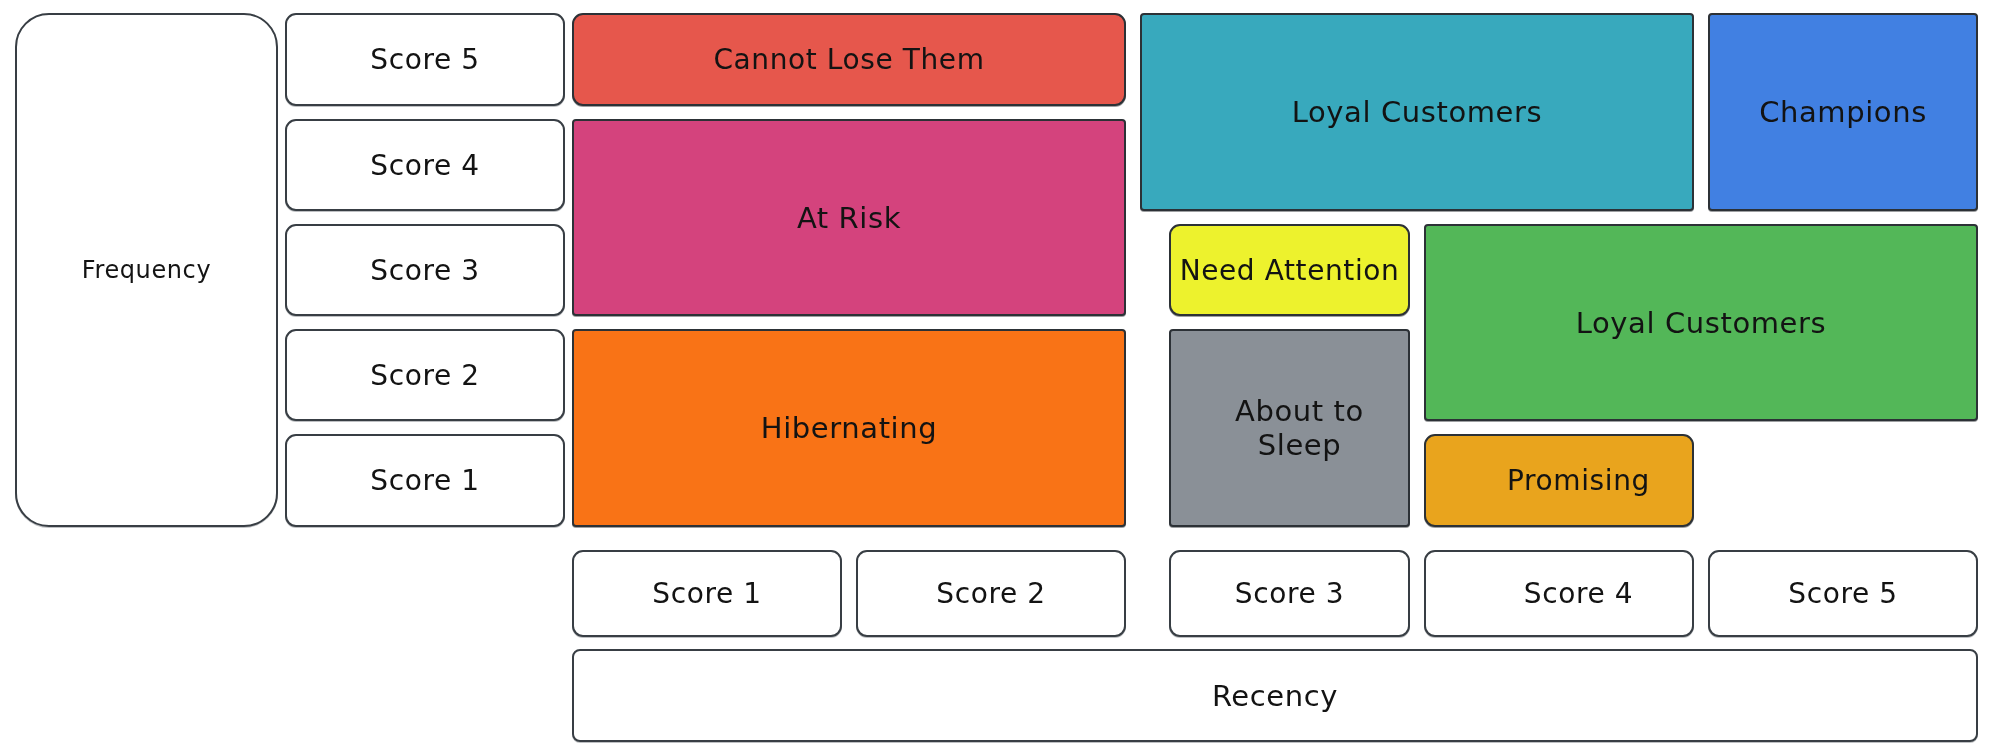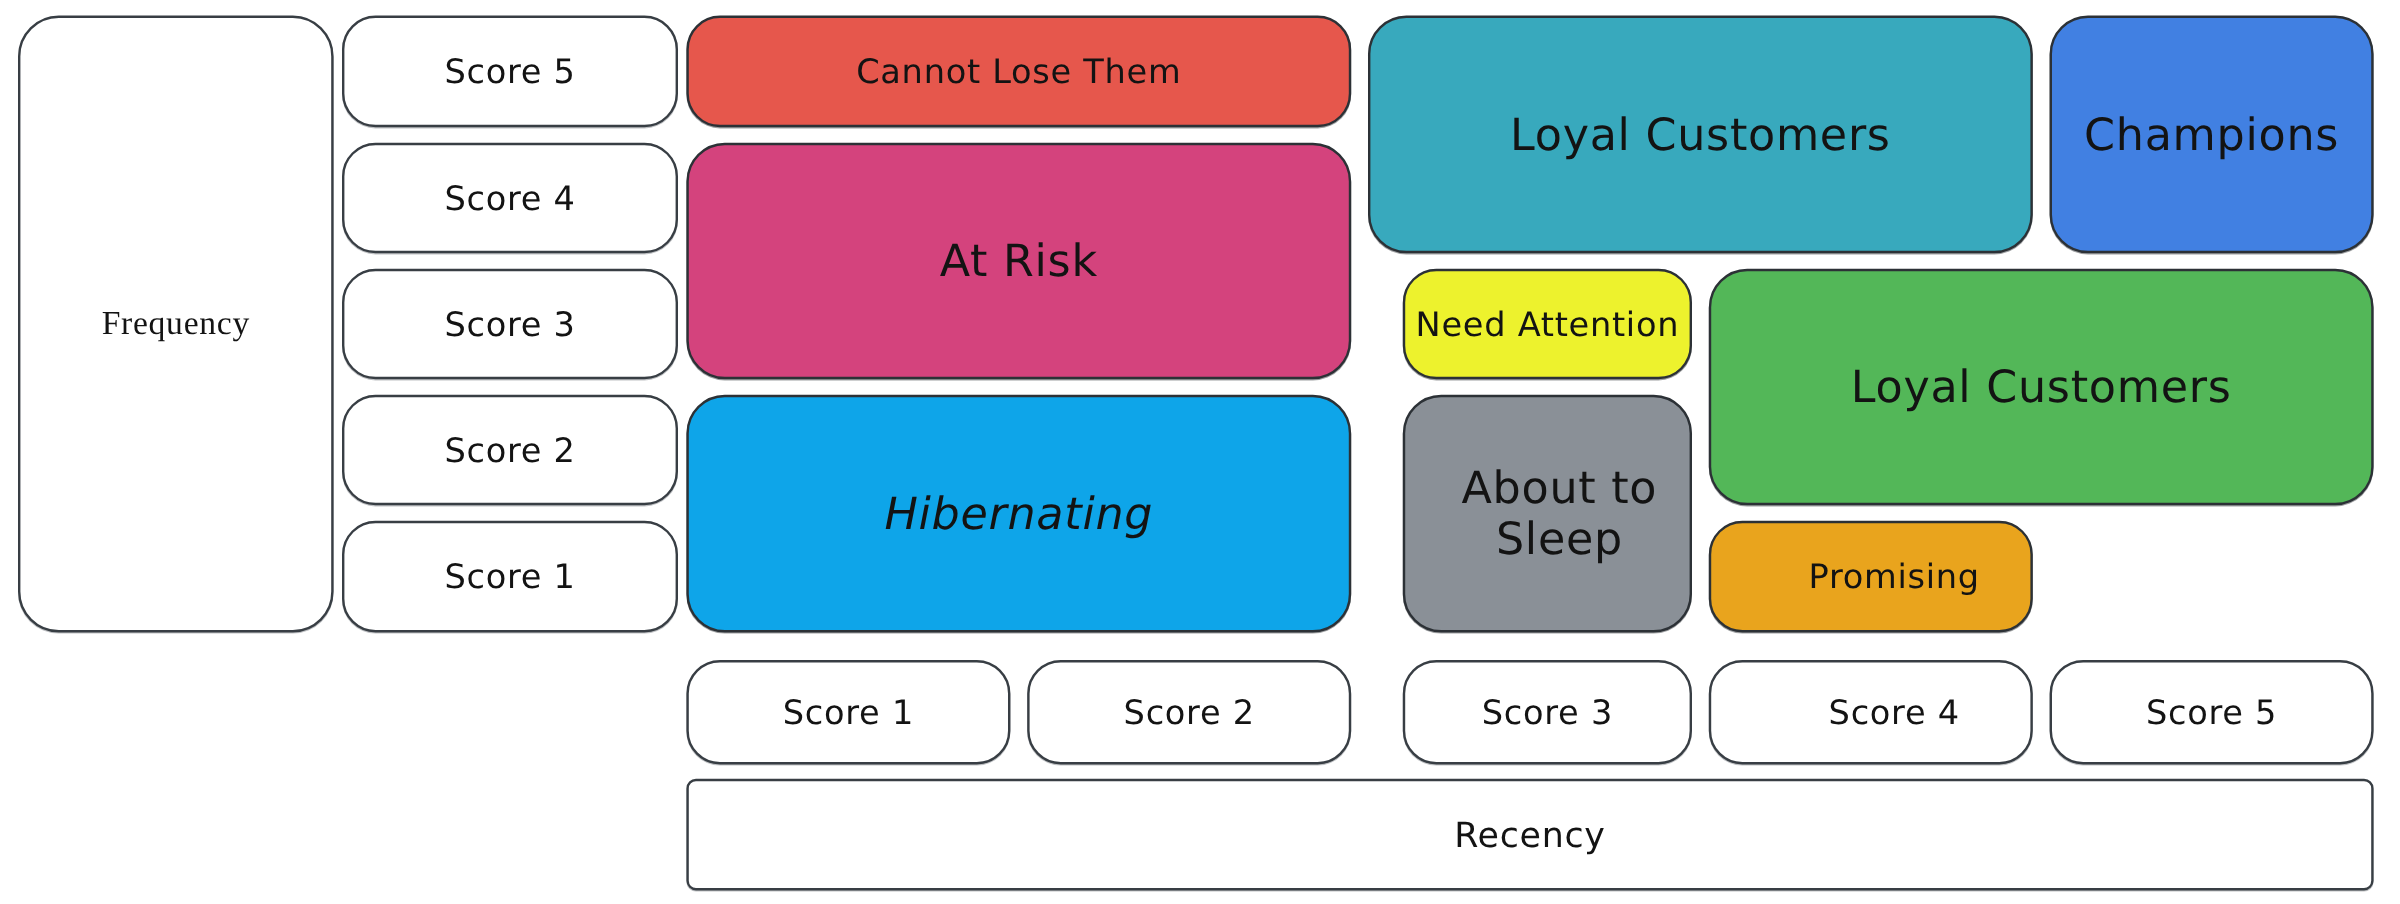--- a/index.html
+++ b/index.html
@@ -24,36 +24,35 @@
     display: grid;
     grid-template-columns: 263px 7px 280px 7px 270px 14px 270px 14px 270px 14px 270px 14px 270px;
     grid-template-rows: 93px 13px 92px 13px 92px 13px 92px 13px 93px 23px 87px 12px 93px;
   }
   .box {
     display: flex;
     align-items: center;
     justify-content: center;
     text-align: center;
     border: 2px solid #383e44;
-    border-radius: 28px;
+    border-radius: 11px;
     background: #ffffff;
     font-size: 28px;
     letter-spacing: 0.6px;
     color: #131313;
     box-shadow: 0 1px 0 0 rgba(110,116,122,0.45);
   }
   .seg {
     border-color: #2c3136;
     box-shadow: 0 1px 0 0 rgba(60,64,68,0.5);
   }
-  .big { border-radius: 32px; font-size: 37px; }
+  .big { border-radius: 4px; font-size: 29px; }
   .tall {
     border-radius: 34px;
-    font-size: 28px;
-    font-family: Liberation Serif, serif;
+    font-size: 24px;
   }
   .wide { border-radius: 8px; font-size: 29px; }
 
   
   .c-freq   { grid-column: 1; }
   .c-fscore { grid-column: 3; }
   .c-m1 { grid-column: 5; }
   .c-m2 { grid-column: 7; }
   .c-m3 { grid-column: 9; margin-left: 29px; }
   .c-m4 { grid-column: 11; padding-left: 39px; }
@@ -85,21 +84,21 @@
 
     <div class="box tall c-freq r15">Frequency</div>
     <div class="box c-fscore r1">Score 5</div>
     <div class="box c-fscore r2">Score 4</div>
     <div class="box c-fscore r3">Score 3</div>
     <div class="box c-fscore r4">Score 2</div>
     <div class="box c-fscore r5">Score 1</div>
 
     <div class="box seg big c-m12 r23" style="background: rgb(212, 67, 125);">At Risk</div>
     <div class="box seg c-m12 r1" style="background: rgb(230, 87, 76);">Cannot Lose Them</div>
-    <div class="box seg big c-m12 r45" style="background: #0ea5e9; font-style: italic;">Hibernating</div>
+    <div class="box seg big c-m12 r45" style="background: #f97316;">Hibernating</div>
     <div class="box seg big c-m34 r12" style="background: rgb(56, 169, 189);">Loyal Customers</div>
     <div class="box seg big c-m5 r12" style="background: rgb(65, 128, 226);">Champions</div>
     <div class="box seg c-m3 r3" style="background: rgb(237, 242, 45);">Need Attention</div>
     <div class="box seg big c-m3 r45" style="background: rgb(138, 144, 151); padding-left: 20px;">About to Sleep</div>
     <div class="box seg big c-m45 r34" style="background: rgb(83, 183, 88);">Loyal Customers</div>
     <div class="box seg c-m4 r5" style="background: rgb(233, 164, 29);">Promising</div>
 
     <div class="box c-m1 r-score">Score 1</div>
     <div class="box c-m2 r-score">Score 2</div>
     <div class="box c-m3 r-score">Score 3</div>

